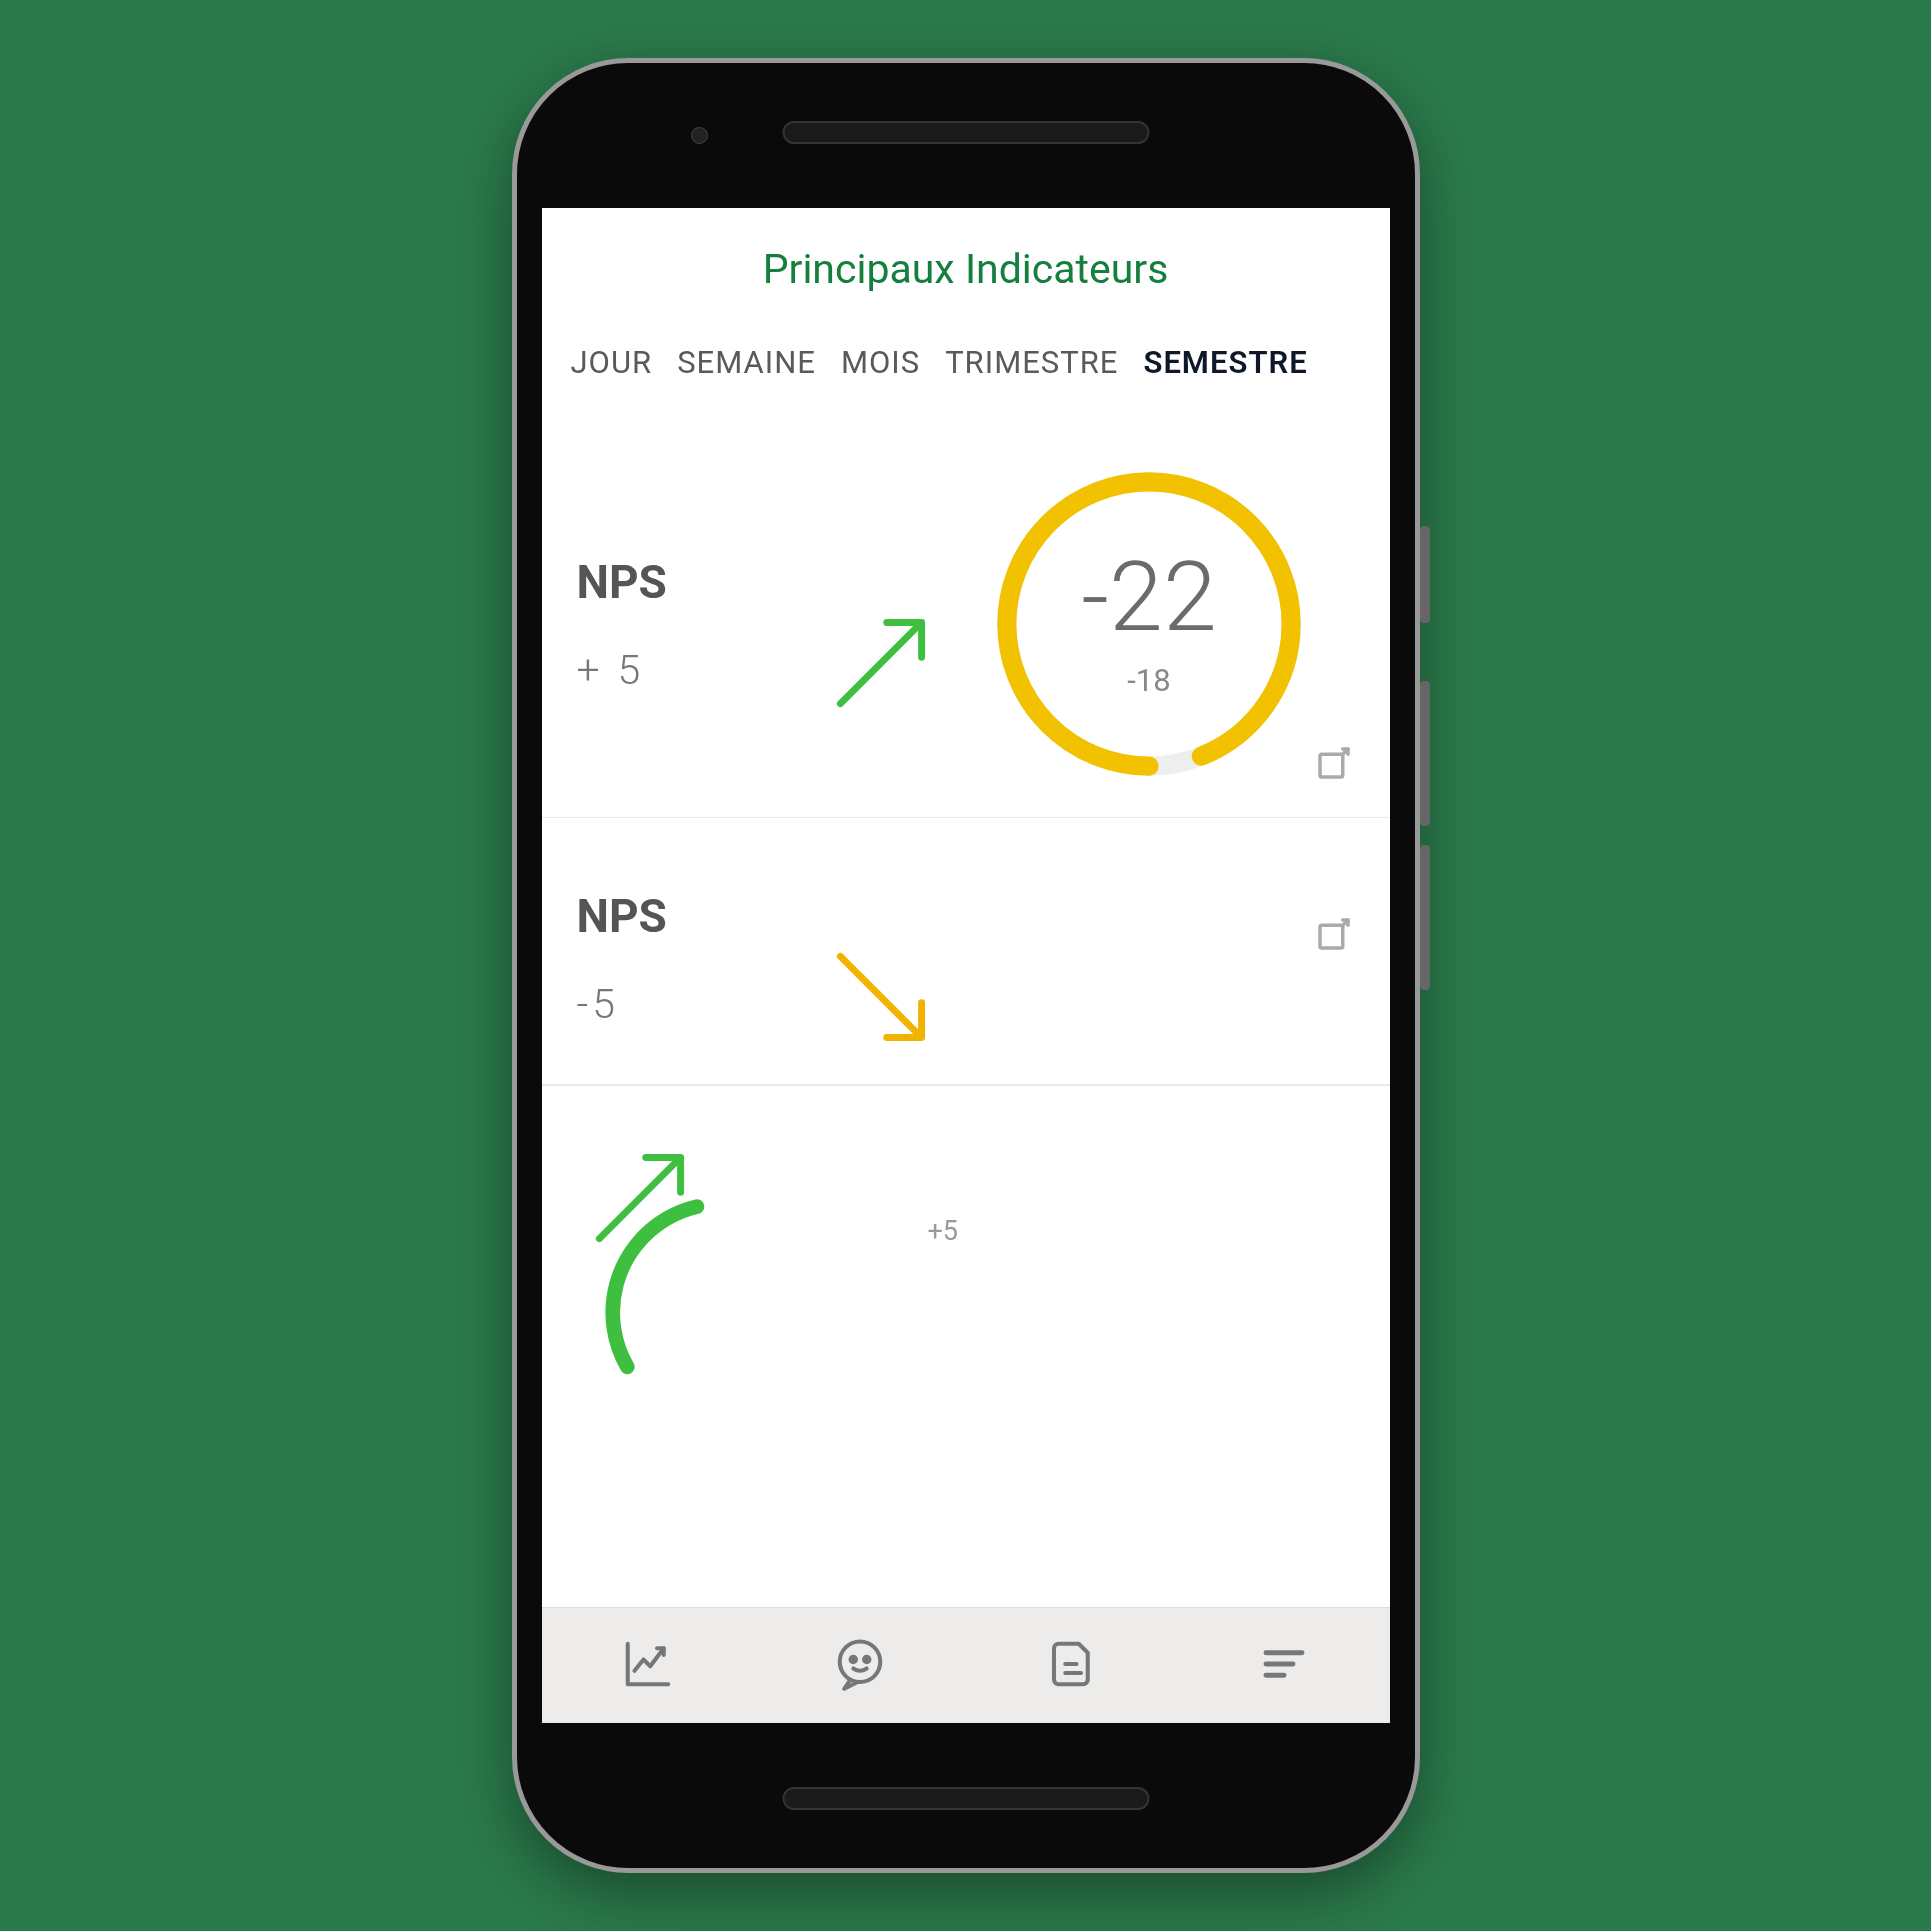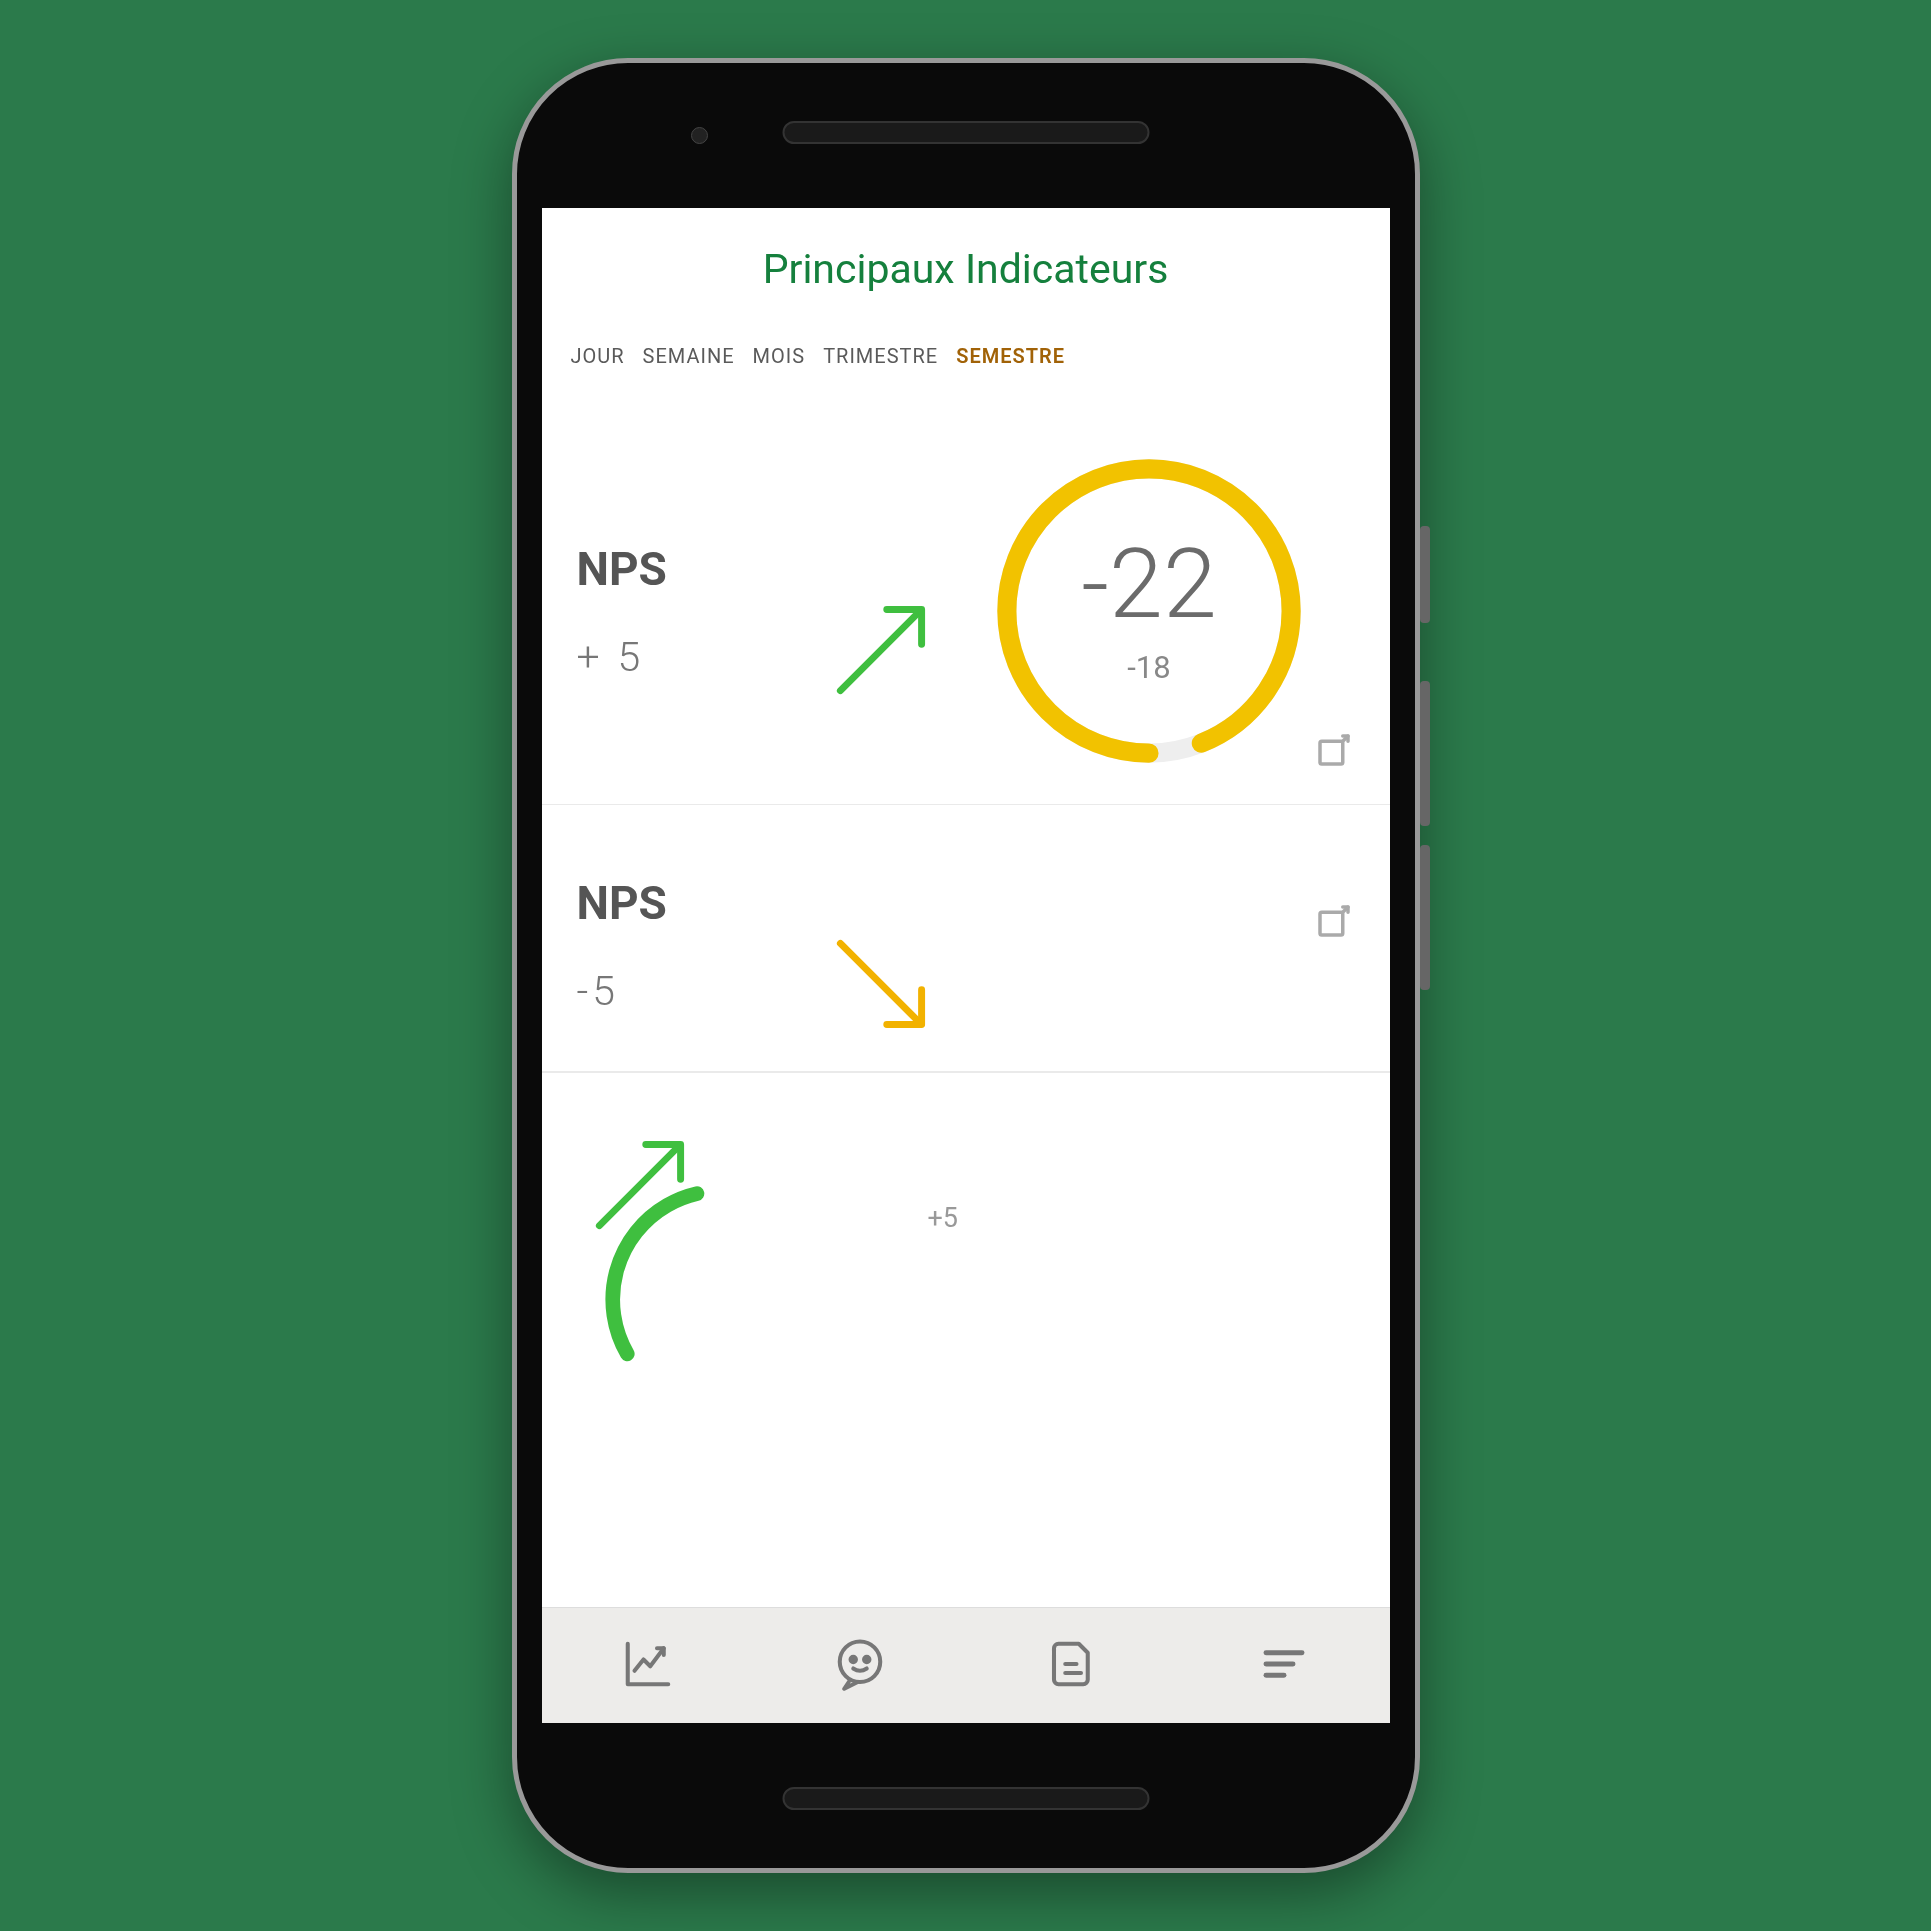--- a/index.html
+++ b/index.html
@@ -66,30 +66,30 @@
     display: flex;
     align-items: flex-end;
     justify-content: center;
     color: #15803d;
     font-size: 41px;
     font-weight: 400;
     padding-bottom: 11.6px;
   }
   .tabs {
     display: flex;
-    gap: 18px;
+    gap: 25px;
     padding: 39px 42px 35px 29px;
-    font-size: 20px;
+    font-size: 31px;
     color: #5a5a5a;
     letter-spacing: 1px;
     overflow: hidden;
     white-space: nowrap;
   }
   .tab { cursor: pointer; }
-  .tab.active { color: #a16207; font-weight: 600; }
+  .tab.active { color: #0f172a; font-weight: 600; }
 
   .cards {
     flex: 1;
     overflow: hidden;
   }
   .card {
     border-bottom: 1px solid #eaeaea;
     padding: 44px 35px 29px 35px;
     position: relative;
     display: flex;

